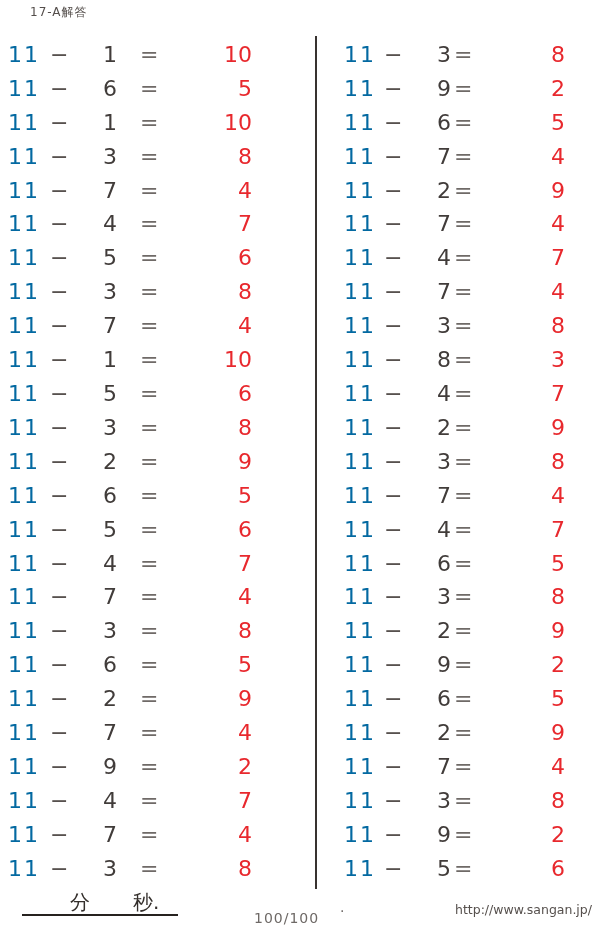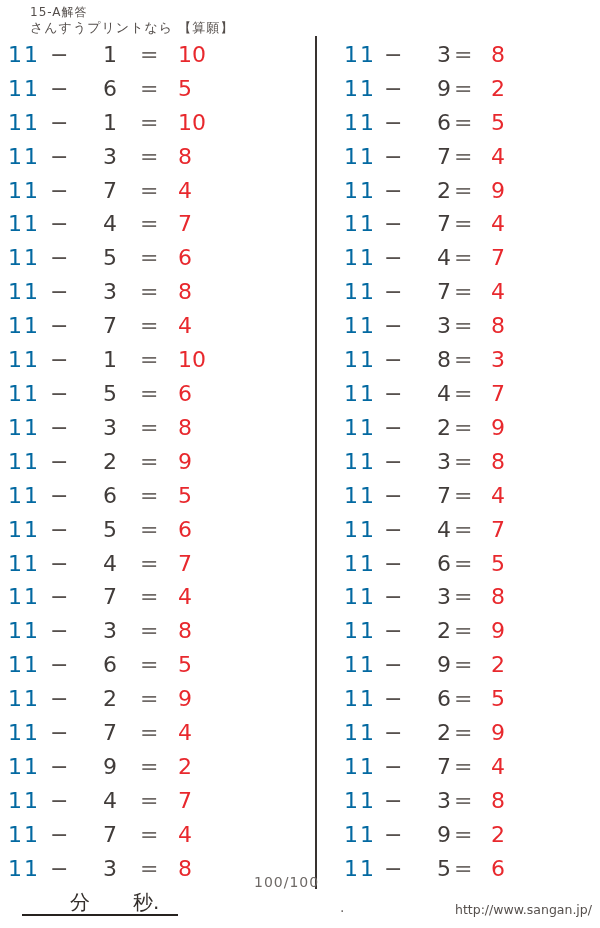--- a/index.html
+++ b/index.html
@@ -22,21 +22,21 @@
   .columns { position:absolute; left:0; top:38px; width:600px; }
   .row { position:relative; height:33.92px; }
   .cell {
     position:absolute; top:50%; transform:translateY(-50%);
     font-size:22px; line-height:1; white-space:pre; color:#46413f;
   }
   .minuend { color:#0369a1; letter-spacing:2px; }
   .op      { color:#57514e; }
   .sub     { color:#413c3a; width:32px; text-align:center; }
   .eq      { color:#6f6a67; }
-  .ans     { width:74px; }
+  .ans     { width:74px; text-align:right; }
 
   .col-left  .minuend { left:8px; }
   .col-left  .op      { left:50px; }
   .col-left  .sub     { left:94px; }
   .col-left  .eq      { left:140px; }
   .col-left  .ans     { left:178px; }
 
   .col-right .minuend { left:344px; }
   .col-right .op      { left:384px; }
   .col-right .sub     { left:428px; }
@@ -55,43 +55,42 @@
   }
   .minutes-label {
     position:absolute; left:70px; top:892px;
     font-size:20px; color:#332e2b; line-height:1;
   }
   .seconds-label {
     position:absolute; left:133px; top:892px;
     font-size:20px; color:#332e2b; line-height:1;
   }
   .score {
-    position:absolute; left:254px; top:874px;
+    position:absolute; left:254px; top:910px;
     font-size:14px; color:#6e6966; letter-spacing:1px;
   }
   .footer-dot {
     position:absolute; left:340px; top:899px;
     font-size:14px; color:#6e6966;
   }
   .copyright {
     position:absolute; right:8px; top:885px;
     font-size:12.5px; color:#56504d; text-align:right; white-space:pre;
   }
   .site-url {
     position:absolute; right:8px; top:902px;
     font-size:12.5px; color:#56504d; text-align:right; white-space:pre;
   }
 </style>
 </head>
 <body>
 
 <div class="page">
 
-  <div class="header-line1">15-A解答</div>
-  <div class="header-line2">さんすうプリントなら 【算願】</div>
+  <div class="header-line1">17-A解答</div>
 
   <div class="columns col-left">
       <div class="row">
         <span class="cell minuend">11</span>
         <span class="cell op">−</span>
         <span class="cell sub">1</span>
         <span class="cell eq">=</span>
         <span class="cell ans" style="color: rgb(232, 40, 45);">10</span>
       </div>
       <div class="row">

